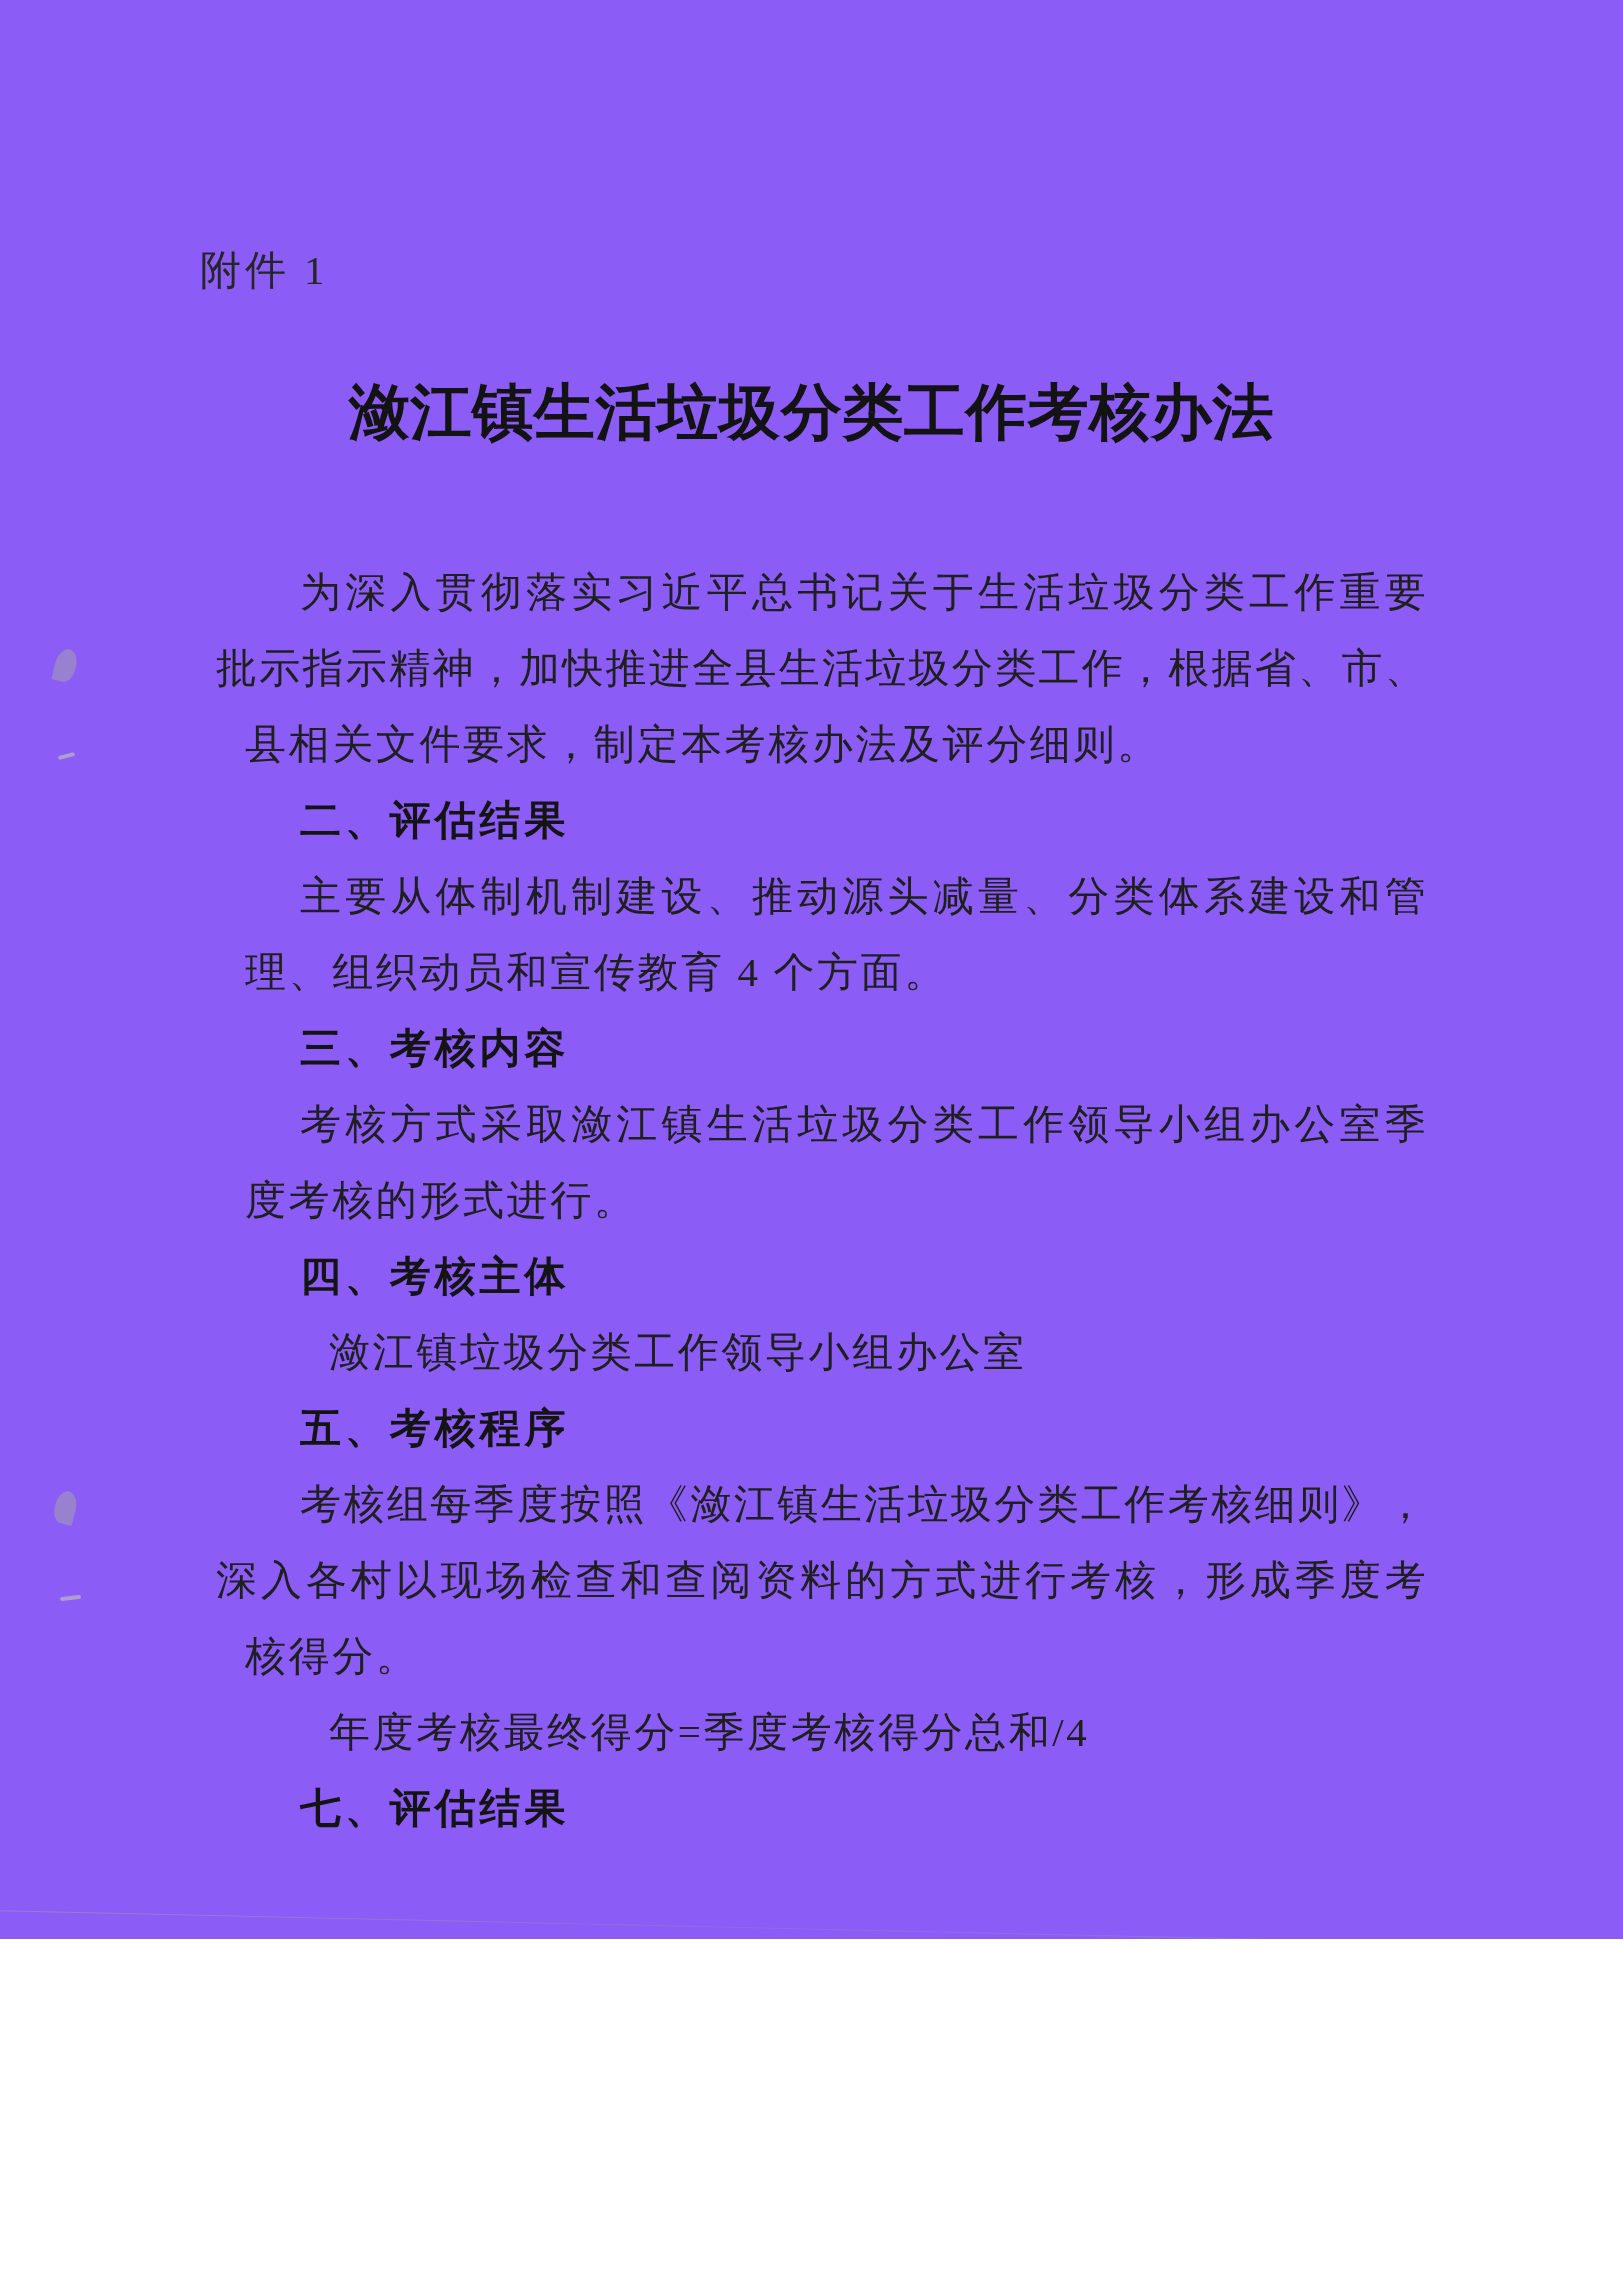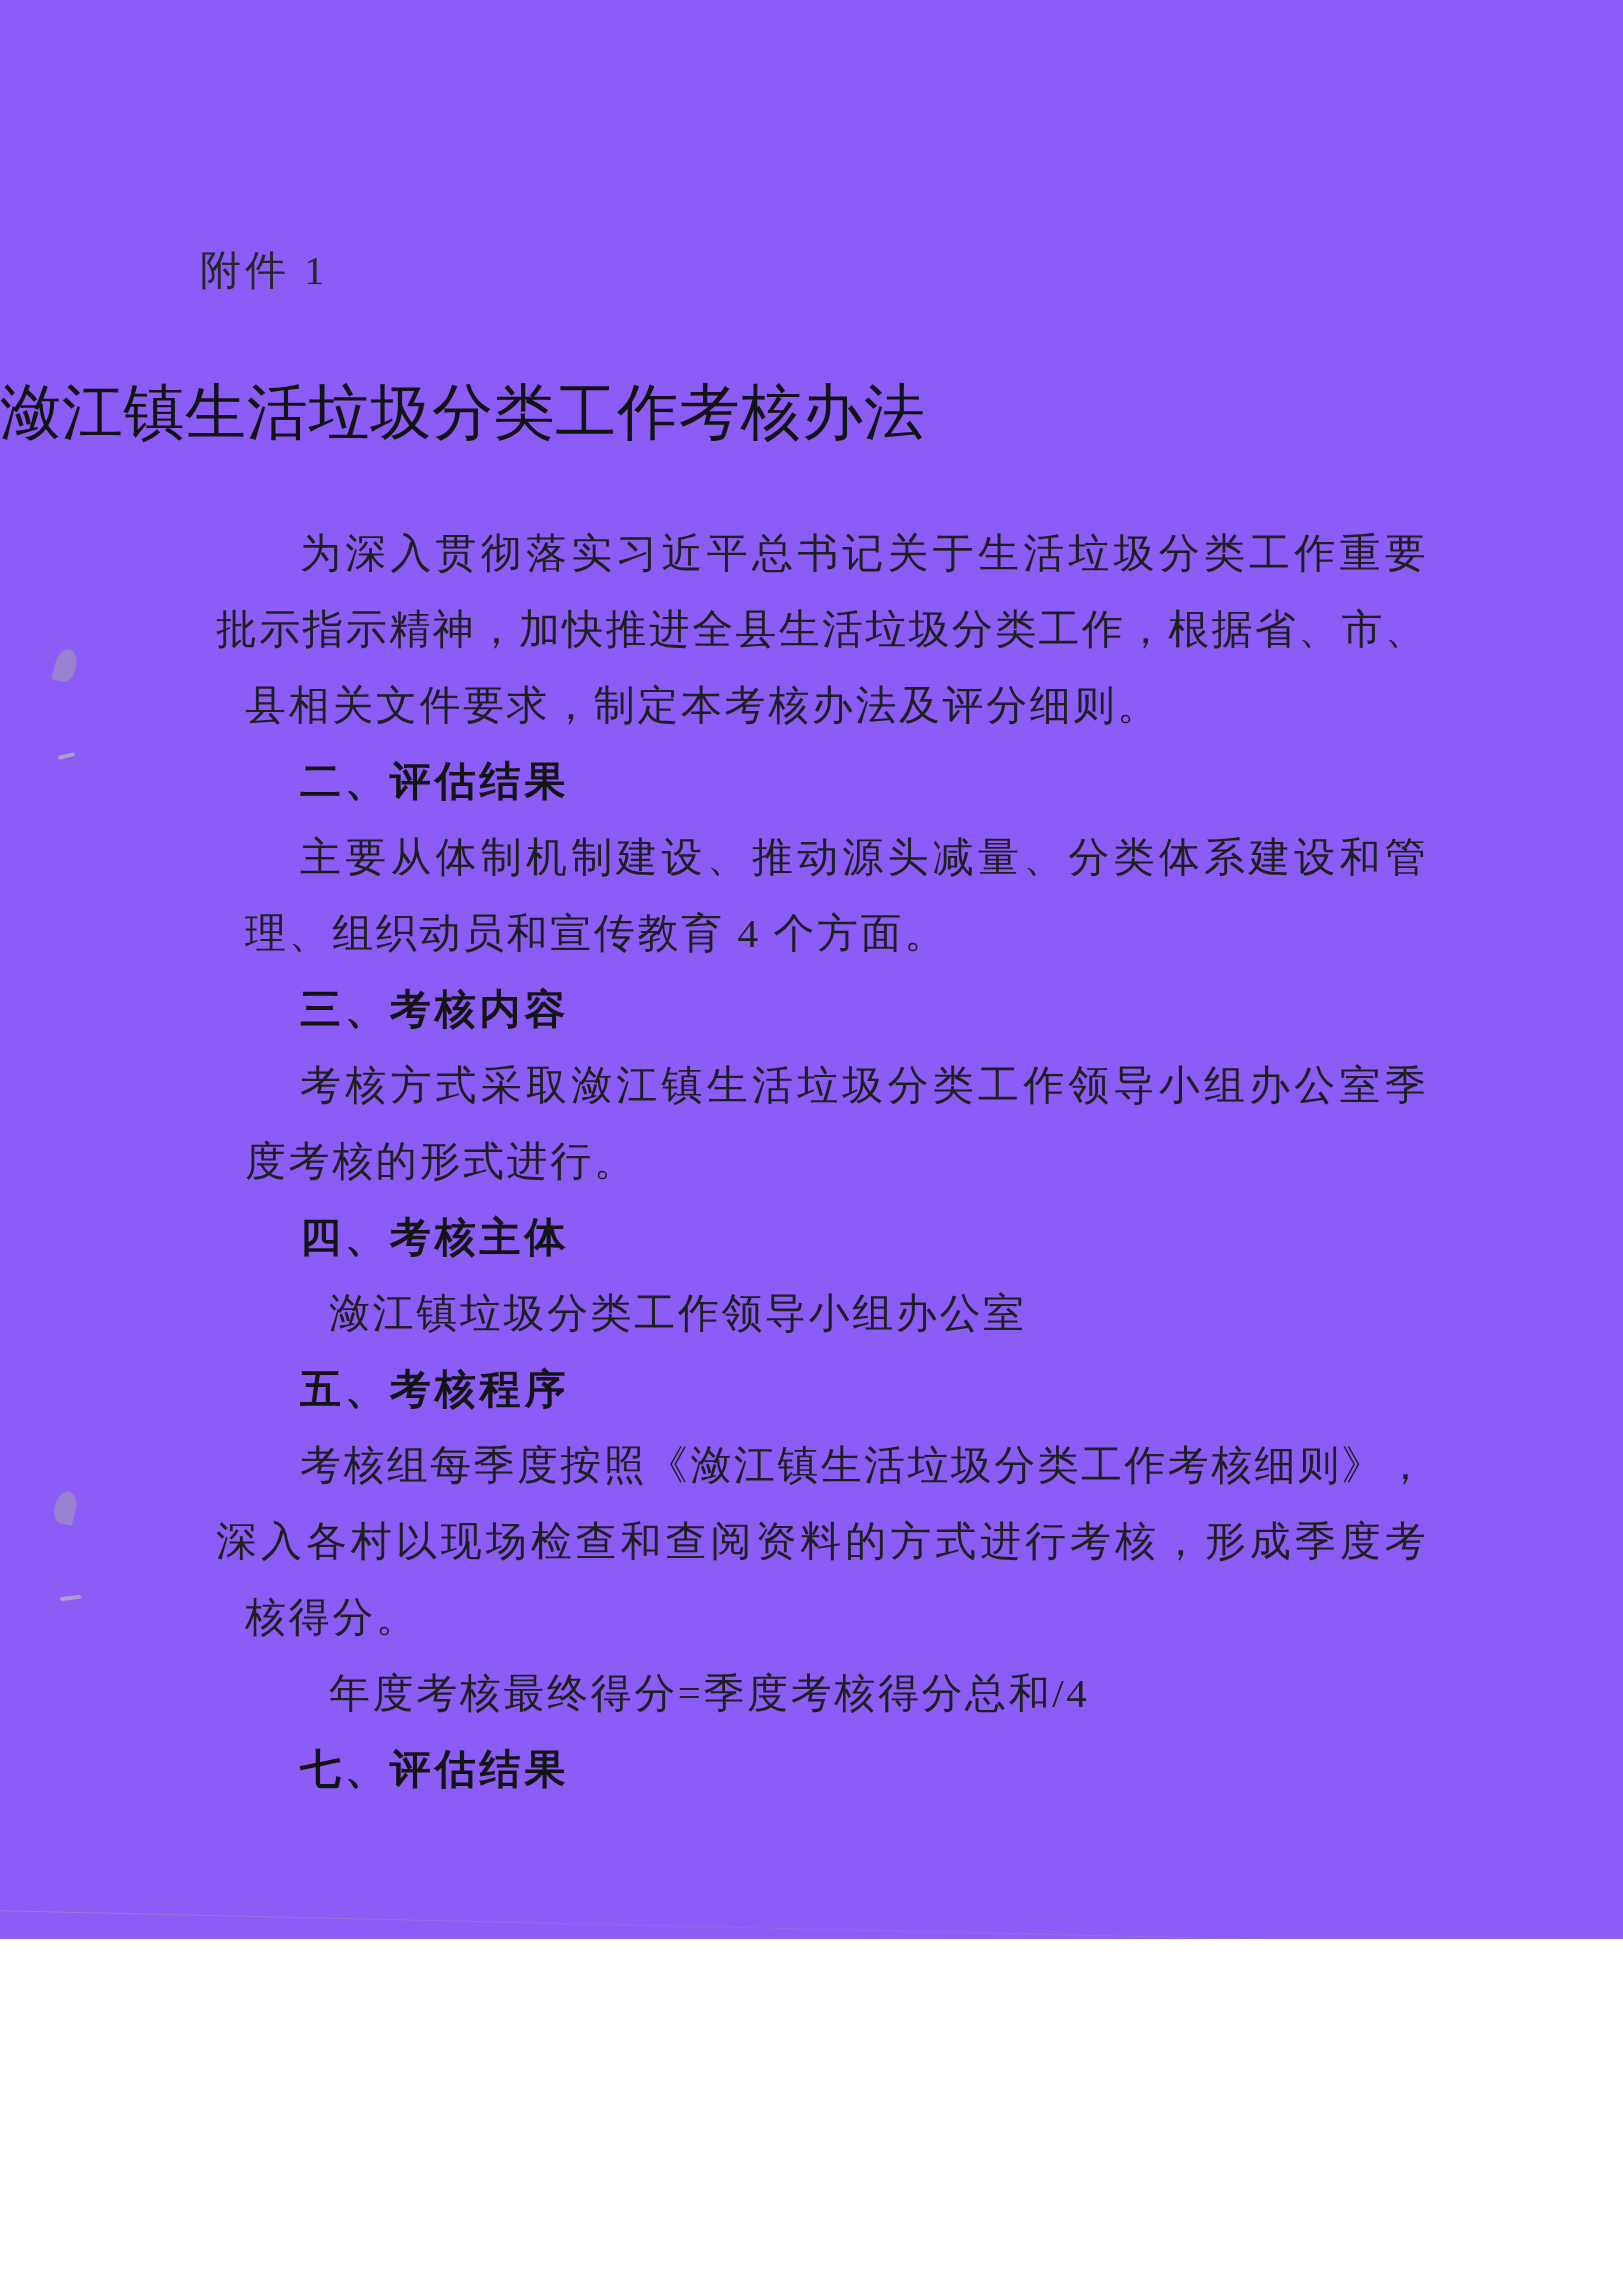--- a/index.html
+++ b/index.html
@@ -22,32 +22,32 @@
     letter-spacing: 3.9px;
     color: #262626;
     white-space: nowrap;
   }
 
   .doc-title {
     position: absolute;
     left: 0;
     top: 372px;
     width: 100%;
-    text-align: left;
+    text-align: center;
     font-size: 61px;
-    font-weight: 400;
+    font-weight: 700;
     letter-spacing: 0.7px;
     color: #131313;
     white-space: nowrap;
   }
 
   .content {
     position: absolute;
     left: 216px;
-    top: 515px;
+    top: 554px;
     width: 1211px;
     font-size: 41px;
     line-height: 76px;
     letter-spacing: 1.3px;
   }
 
   .line { min-height: 76px; }
 
   .j {
     text-align: justify;

